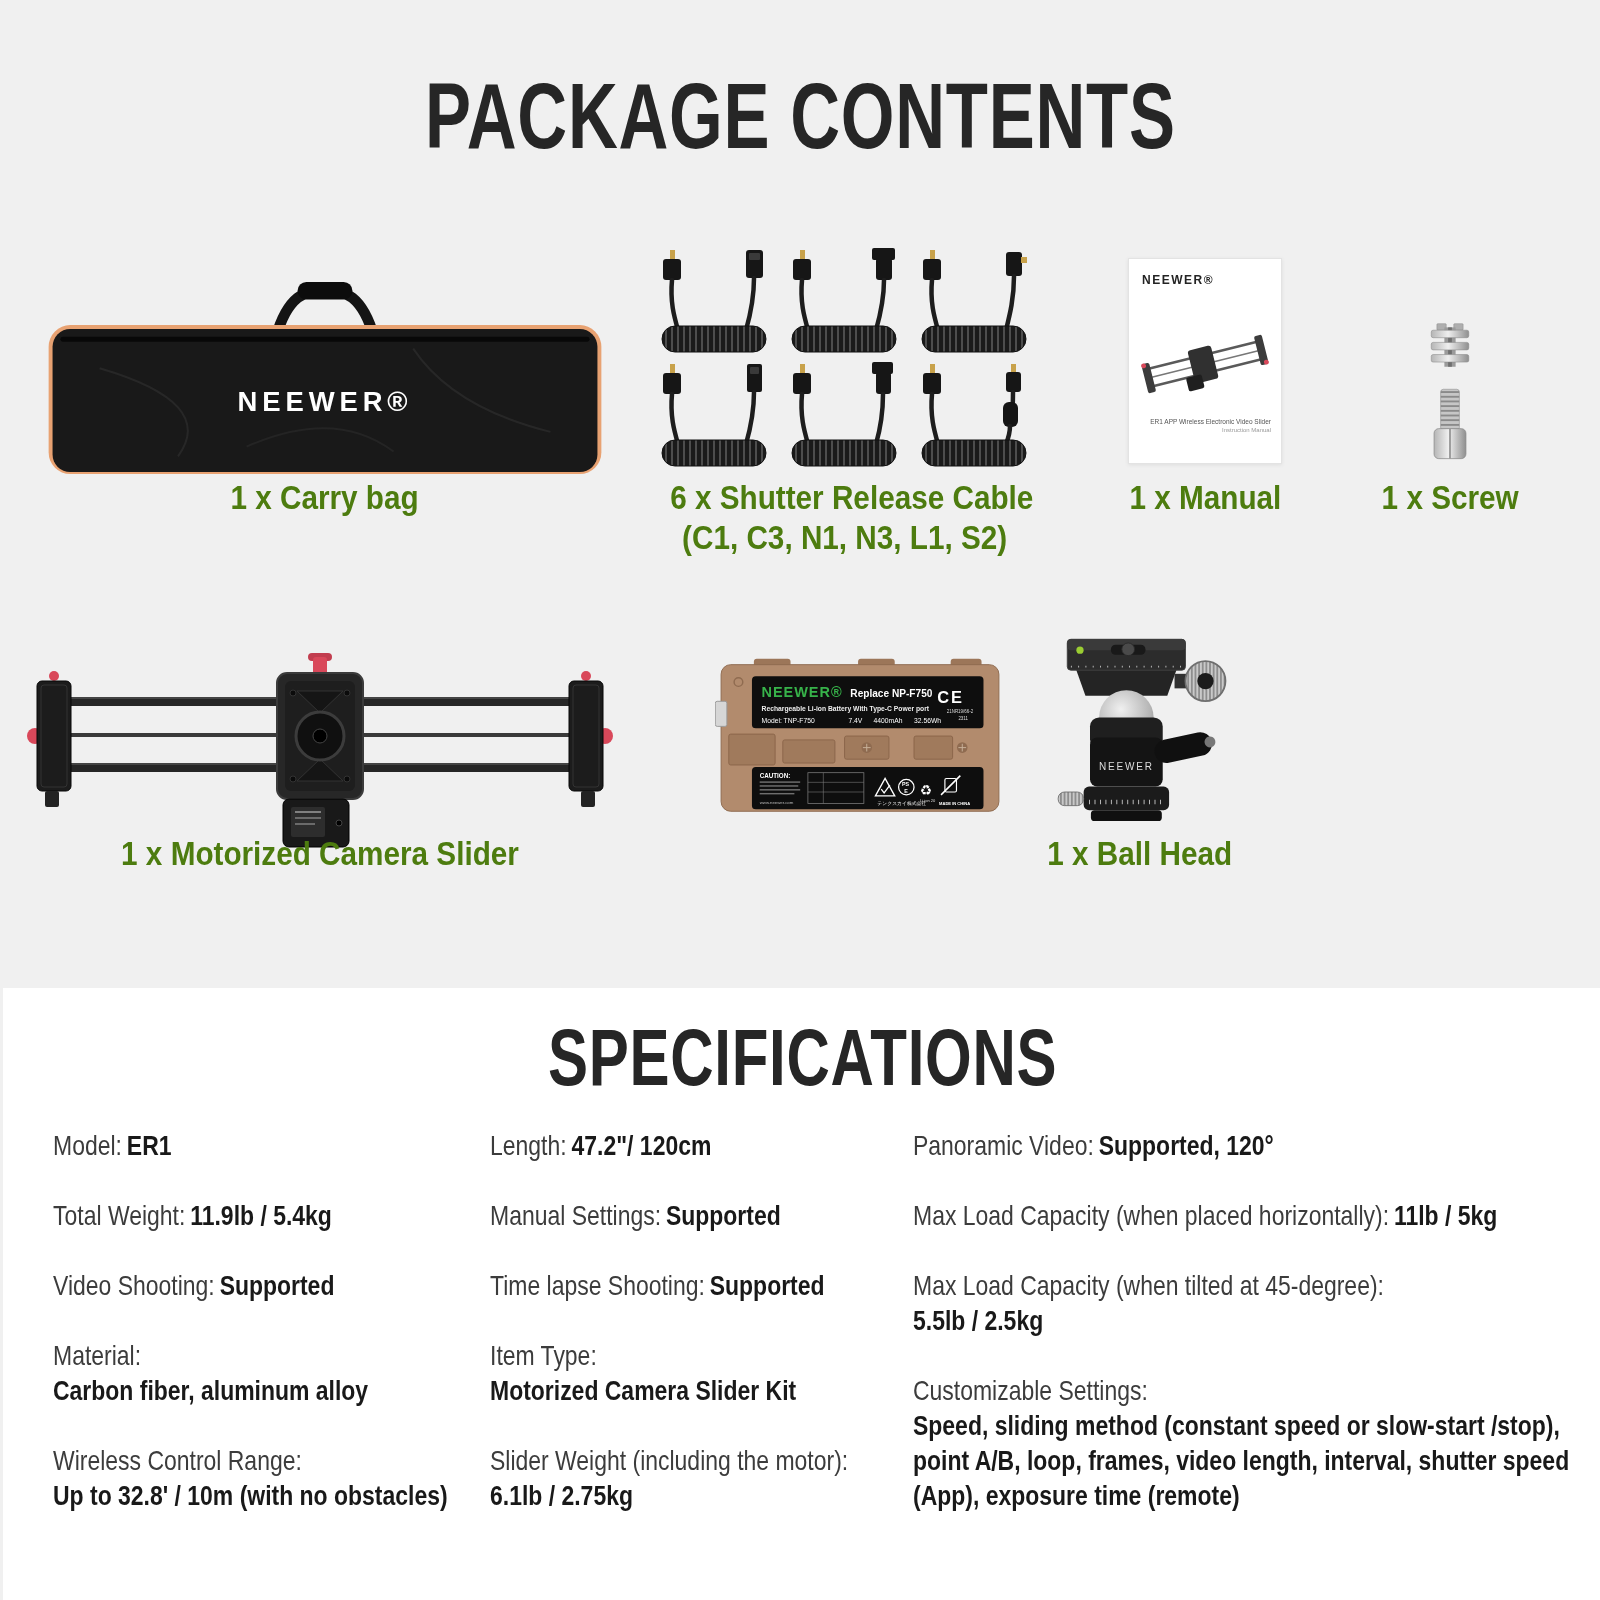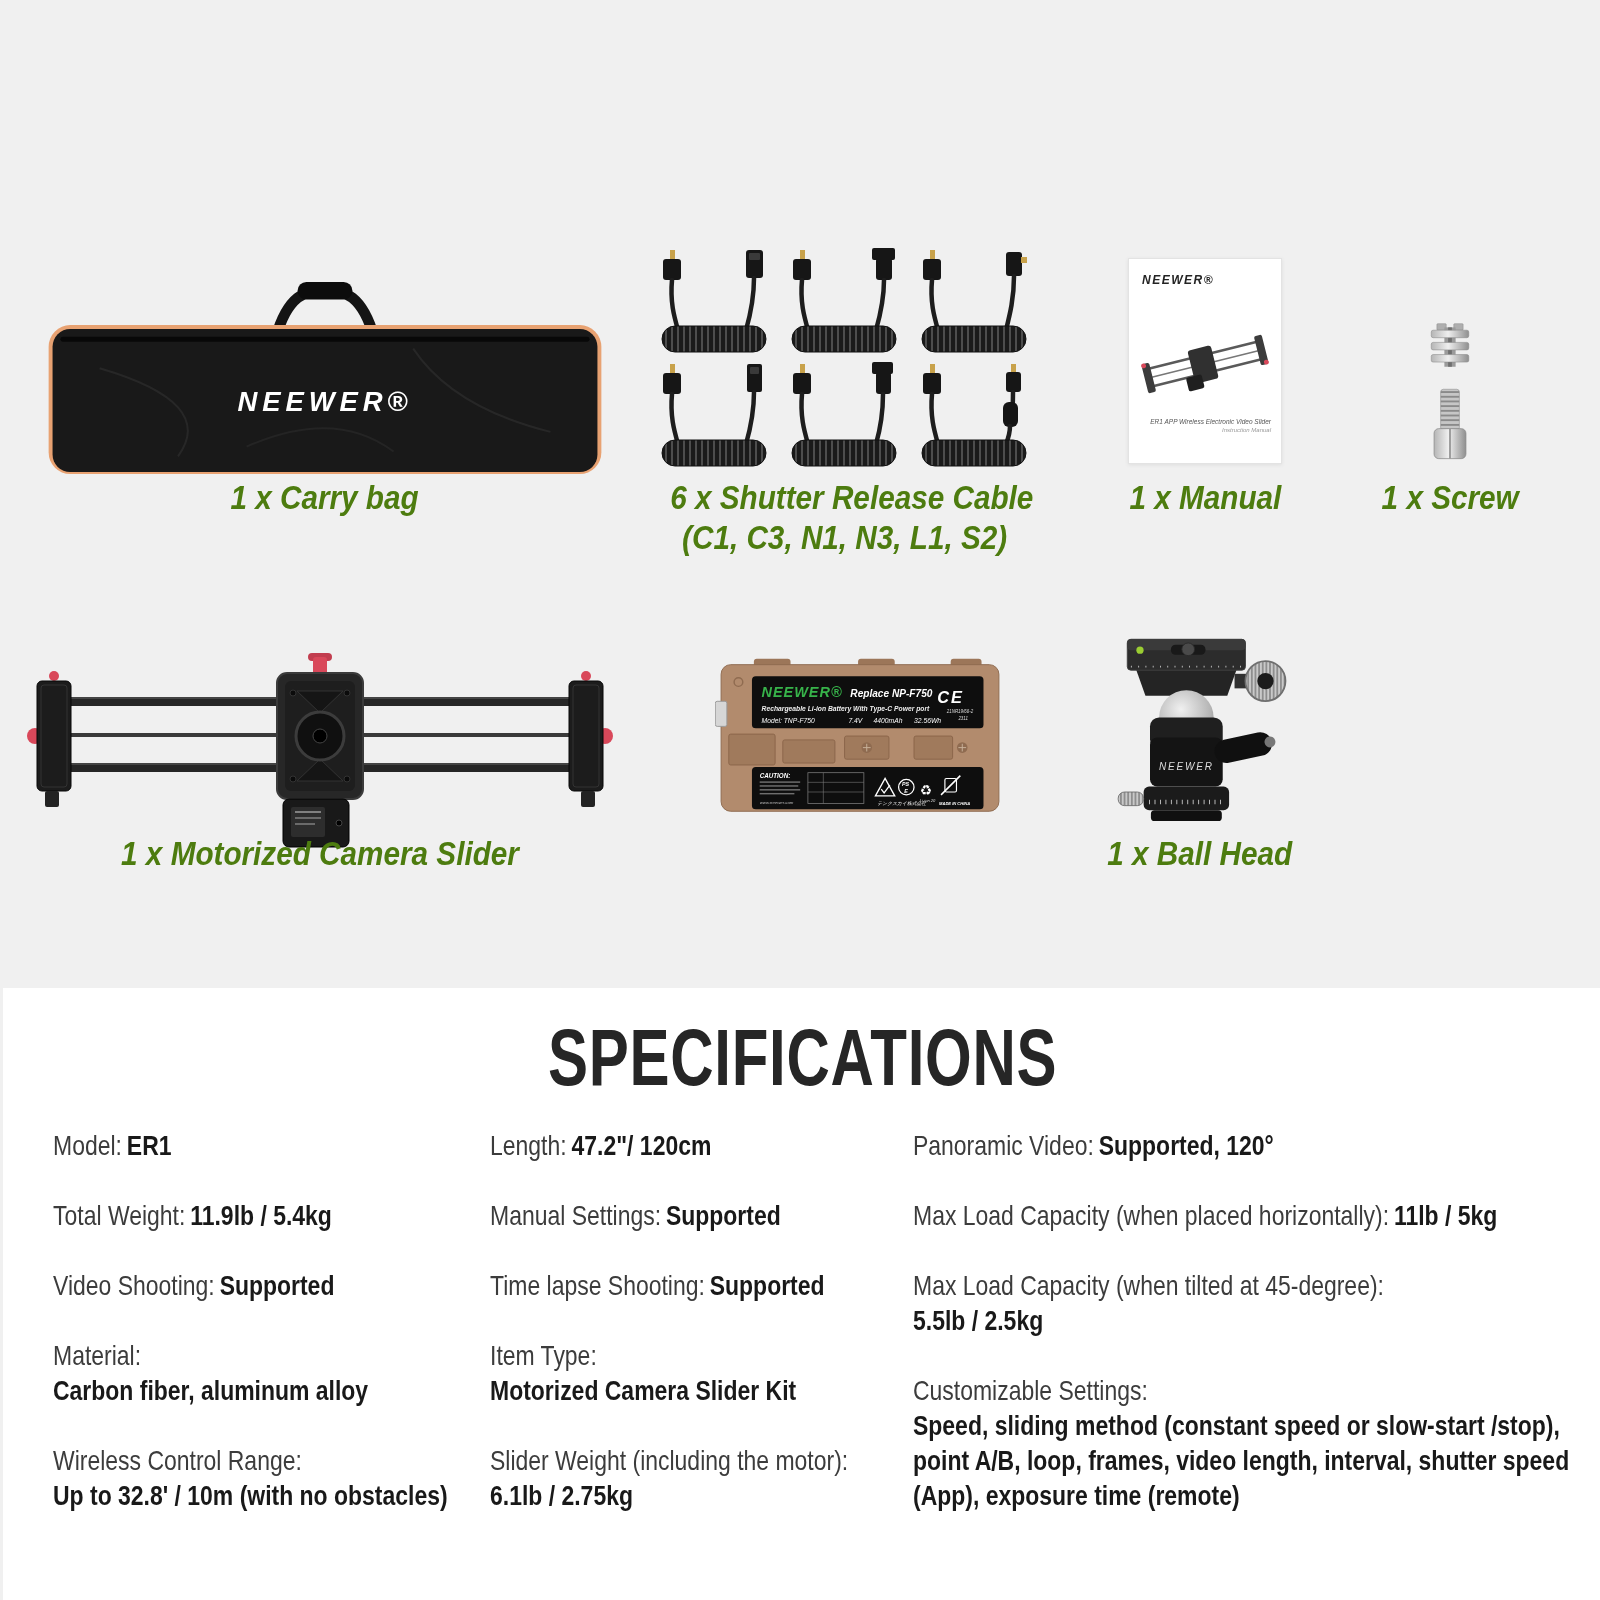--- a/index.html
+++ b/index.html
@@ -3,21 +3,21 @@
 <meta charset="utf-8">
 <style>
   html,body{margin:0;padding:0;}
   body{width:1600px;height:1600px;font-family:"Liberation Sans",sans-serif;}
   .page{position:relative;width:1600px;height:1600px;background:#f0f0f0;overflow:hidden;}
   .specs-section{position:absolute;left:3px;top:988px;width:1600px;height:612px;background:#ffffff;}
   .big-title{position:absolute;left:0;width:100%;text-align:center;font-weight:700;color:#262626;line-height:1;white-space:nowrap;}
   .big-title .squeeze{display:inline-block;transform:scaleX(0.75);transform-origin:center;letter-spacing:1px;}
   #pkg-title{top:70px;font-size:92px;}
   #spec-title{top:30px;font-size:80px;}
-  .item{position:absolute;font-style:italic;}
+  .item{position:absolute;}
   .item-fig{display:block;}
   .item-label{position:absolute;left:0;width:100%;text-align:center;font-size:33px;font-weight:700;color:#4d7c0f;line-height:40px;white-space:nowrap;}
   .item-label .squeeze{display:inline-block;transform:scaleX(0.9);transform-origin:center;}
   .label-row1{top:478px;}
   .label-row2{top:834px;}
   .center-fig{display:block;margin:0 auto;}
   
   .manual-card{position:relative;width:152px;height:204px;background:#ffffff;border:1px solid #e3e3e3;box-shadow:0 1px 4px rgba(0,0,0,0.08);margin:0 auto;}
   .manual-brand{position:absolute;left:13px;top:14px;font-size:12px;font-weight:700;letter-spacing:1.5px;color:#242424;}
   .manual-mini{position:absolute;left:10px;top:62px;}
@@ -65,20 +65,23 @@
     </pattern>
     <pattern id="knurl" width="4" height="20" patternUnits="userSpaceOnUse">
       <rect width="4" height="20" fill="#c9c9c9"></rect>
       <rect x="2" width="2" height="20" fill="#8e8e8e"></rect>
     </pattern>
   </defs>
 </svg>
 
 <div class="page">
 
+  <div class="big-title" id="pkg-title">
+    <span class="squeeze">PACKAGE CONTENTS</span>
+  </div>
 
   <div class="item" style="left:40px;top:0;width:570px;height:988px;">
     <svg class="item-fig" style="position:absolute;top:280px;" width="570" height="196" viewBox="0 0 580 200">
       <path d="M240 58 C 252 16 270 10 290 10 C 310 10 328 16 340 58" stroke="#141414" stroke-width="11" fill="none" stroke-linecap="round"></path>
       <rect x="262" y="2" width="56" height="18" rx="9" fill="#0c0c0c"></rect>
       <rect x="8" y="46" width="564" height="152" rx="22" fill="#e8a272"></rect>
       <rect x="12" y="50" width="556" height="146" rx="18" fill="#191919"></rect>
       <rect x="20" y="58" width="540" height="5" rx="2.5" fill="#080808"></rect>
       <path d="M60 90 Q180 125 140 180" stroke="#2e2e2e" stroke-width="2" fill="none" opacity="0.7"></path>
       <path d="M380 70 Q420 130 520 155" stroke="#2e2e2e" stroke-width="2" fill="none" opacity="0.7"></path>
@@ -302,21 +305,21 @@
       <text x="196" y="143" font-family="Liberation Sans, sans-serif" font-size="5.5" font-weight="700" fill="#ffffff">E</text>
       <text x="212" y="145" font-family="DejaVu Sans, sans-serif" font-size="14" fill="#ffffff">♻</text>
       <text x="212" y="152" font-family="Liberation Sans, sans-serif" font-size="4.2" fill="#dddddd">Li-ion 20</text>
       <rect x="238" y="128" width="12" height="14" rx="1.5" fill="none" stroke="#ffffff" stroke-width="1.2"></rect>
       <line x1="234" y1="145" x2="254" y2="125" stroke="#ffffff" stroke-width="1.6"></line>
       <text x="168" y="156" font-family="DejaVu Sans, sans-serif" font-size="5" fill="#eeeeee">テンクスカイ株式会社</text>
       <text x="232" y="156" font-family="Liberation Sans, sans-serif" font-size="4.2" font-weight="700" fill="#ffffff">MADE IN CHINA</text>
     </svg>
   </div>
 
-  <div class="item" style="left:1080px;top:0;width:240px;height:832px;">
+  <div class="item" style="left:1020px;top:0;width:240px;height:832px;">
     <svg class="center-fig" style="position:absolute;top:618px;left:20px;" width="200" height="228" viewBox="0 0 220 240">
 
       <rect x="30" y="18" width="130" height="34" rx="4" fill="#2c2c2c" stroke="#3e3e3e"></rect>
       <rect x="30" y="18" width="130" height="12" rx="4" fill="#3a3a3a"></rect>
       <rect x="78" y="24" width="38" height="11" rx="5" fill="#191919"></rect>
       <circle cx="97" cy="29" r="7" fill="#4a4a4a" stroke="#2a2a2a"></circle>
       <circle cx="44" cy="30" r="4" fill="#9acd32"></circle>
       <line x1="34" y1="48" x2="156" y2="48" stroke="#ffffff" stroke-width="2" stroke-dasharray="1 7" opacity="0.7"></line>
 
       <path d="M40 52 L150 52 L140 80 L50 80 Z" fill="#242424"></path>

